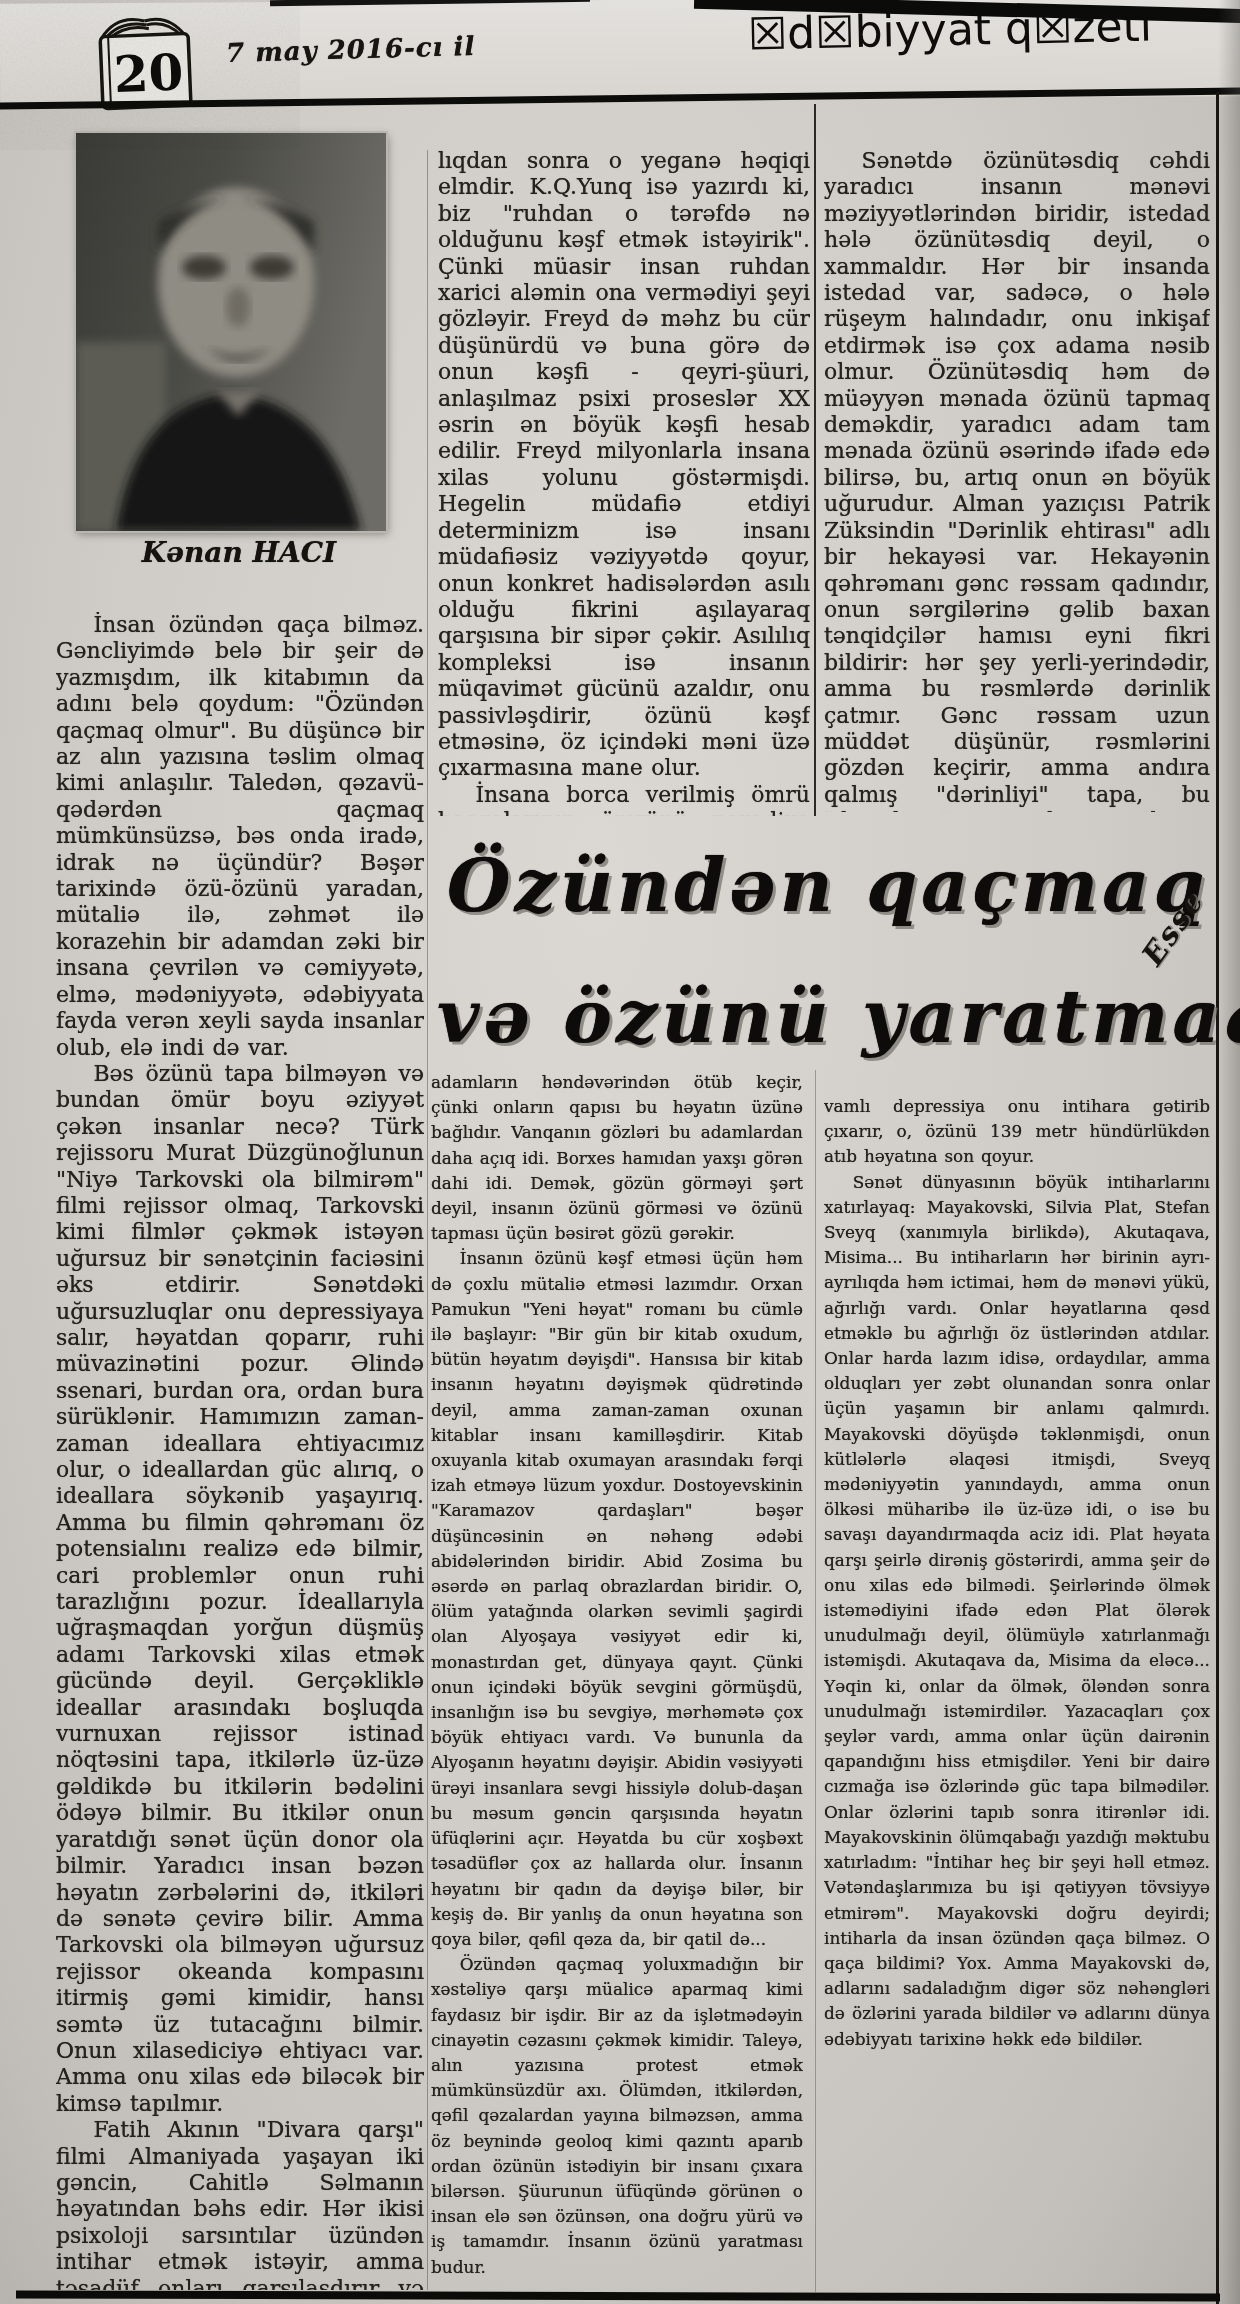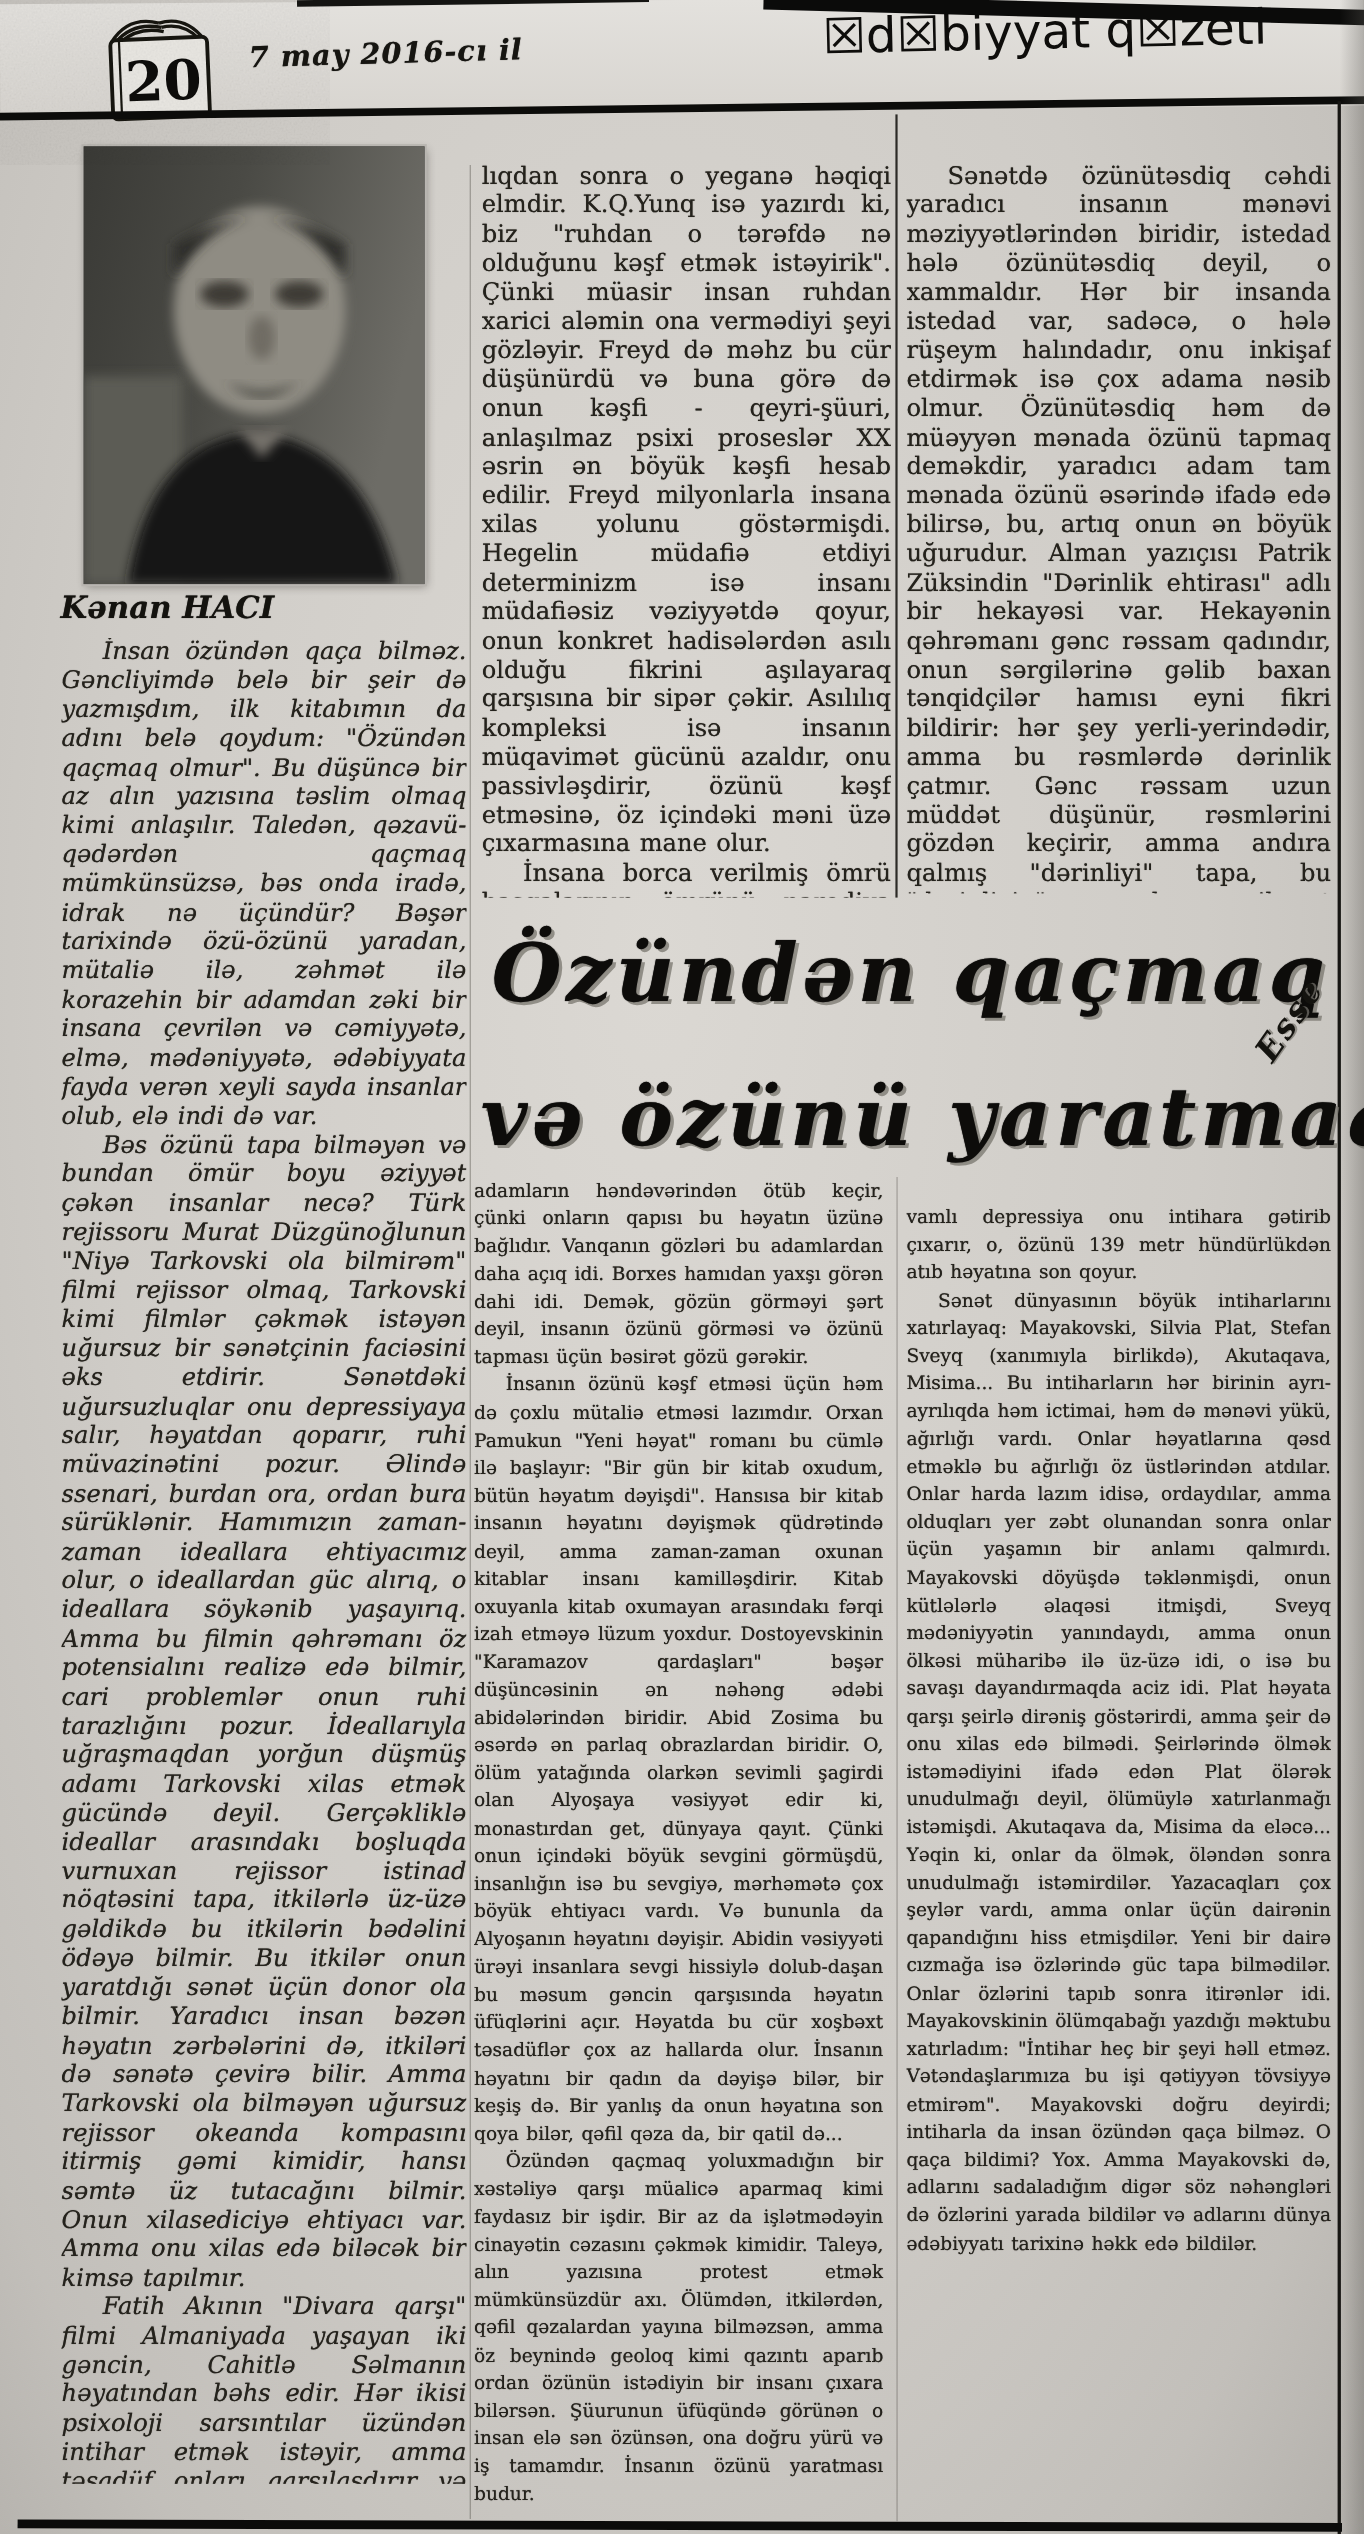--- a/index.html
+++ b/index.html
@@ -16,38 +16,38 @@
   .mast-date{position:absolute;left:226px;top:32px;width:320px;font-weight:bold;font-style:italic;
              font-size:26px;letter-spacing:1px;color:#161511;transform:rotate(-1.3deg);
              text-shadow:0 0 .8px rgba(20,18,14,.9);}
   .mast-title{position:absolute;left:690px;top:6px;width:520px;text-align:center;
               font-family:"DejaVu Sans","Liberation Sans",sans-serif;font-size:44px;font-weight:400;
               color:#0e0d0b;transform:rotate(-0.9deg);}
   
   .photo{position:absolute;left:76px;top:133px;width:310px;height:398px;
          box-shadow:0 0 0 2px #b9b6b1, 2px 3px 8px rgba(40,38,34,.45);background:#40403c;}
   .photo svg{display:block;width:100%;height:100%;}
-  .photo-caption{position:absolute;left:55px;top:536px;width:368px;
+  .photo-caption{position:absolute;left:55px;top:536px;width:368px;text-align:center;
                  font-weight:bold;font-style:italic;font-size:28px;color:#14130f;
                  text-shadow:0 0 .8px rgba(20,18,14,.85);}
   
   .headline{position:absolute;left:437px;top:820px;width:786px;height:222px;z-index:5;
             font-weight:bold;font-style:italic;font-size:73px;line-height:131px;letter-spacing:4px;
             color:#0d0c0a;text-shadow:3px 3px 0 rgba(120,117,110,.75), 0 0 1px #000;white-space:nowrap;}
   .headline .l1{padding-left:10px;font-style:italic;}
   .genre{position:absolute;left:694px;top:42px;font-size:30px;font-weight:bold;font-style:italic;
          letter-spacing:2px;transform:rotate(-55deg);color:#14130f;
          text-shadow:1.5px 1.5px 0 rgba(120,117,110,.7);}
   
   .col{position:absolute;overflow:hidden;font-size:22px;line-height:26.4px;color:#24221c;
        text-align:justify;text-shadow:0 0 .7px rgba(40,36,30,.85);word-spacing:1.5px;}
   .col p{margin:0;text-indent:1.7em;}
   .col p.cont{text-indent:0;}
   .col-b{font-size:16.9px;line-height:25.2px;}
-  #col1{left:56px;top:580px;width:368px;height:1678px;font-style:italic;}
+  #col1{left:56px;top:612px;width:368px;height:1678px;}
   #col2-top{left:438px;top:148px;width:372px;height:668px;}
   #col3-top{left:824px;top:148px;width:386px;height:664px;}
   #col2-bot{left:431px;top:1070px;width:372px;height:1222px;}
   #col3-bot{left:824px;top:1070px;width:386px;height:1222px;margin-top:24px;}
   
   .vrule-1{position:absolute;left:427px;top:150px;width:1px;height:2140px;background:rgba(70,66,60,.45);}
   .vrule-2{position:absolute;left:814px;top:104px;width:2px;height:712px;background:#2c2a26;}
   .vrule-3{position:absolute;left:815px;top:1070px;width:1px;height:1222px;background:rgba(70,66,60,.4);}
   .vrule-right{position:absolute;left:1216px;top:92px;width:3px;height:2212px;background:#171613;}
   .right-shade{position:absolute;right:0;top:0;width:22px;height:2304px;

